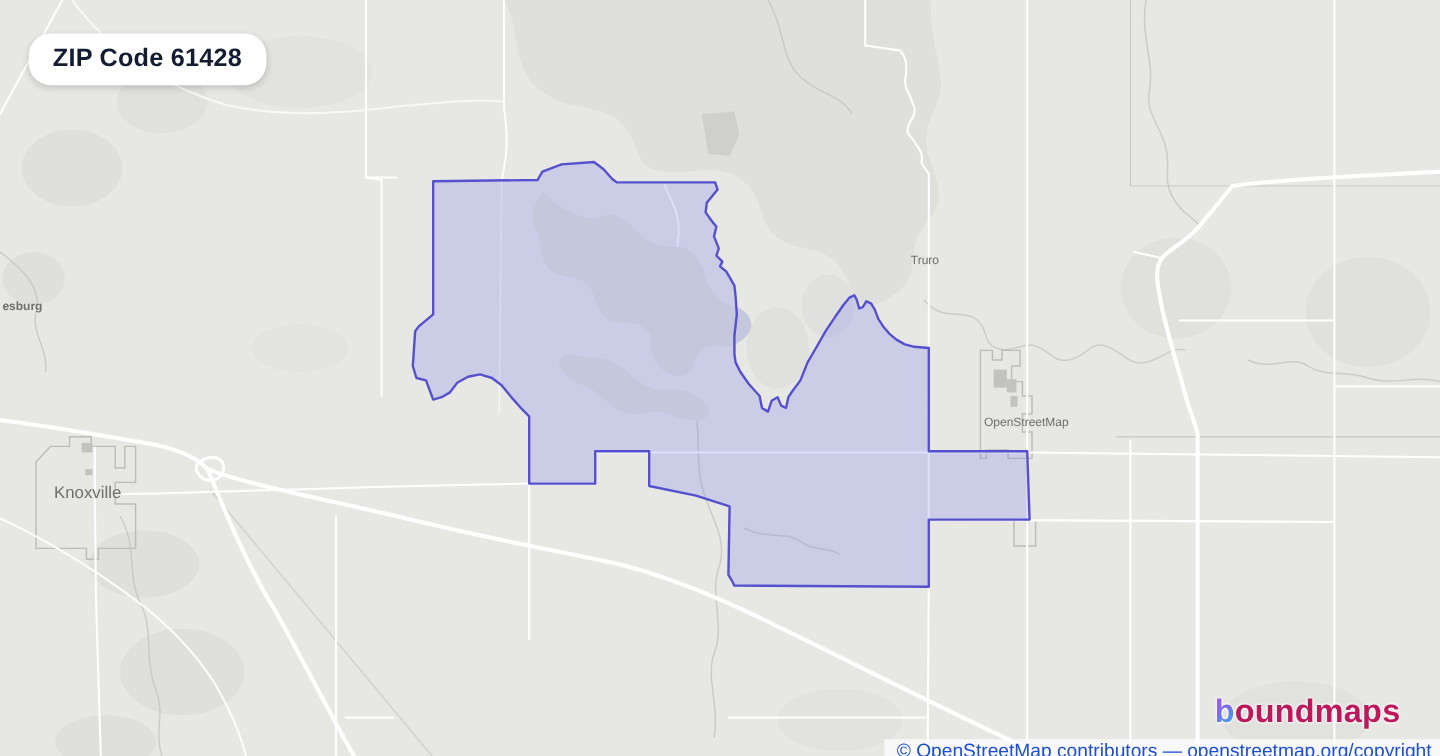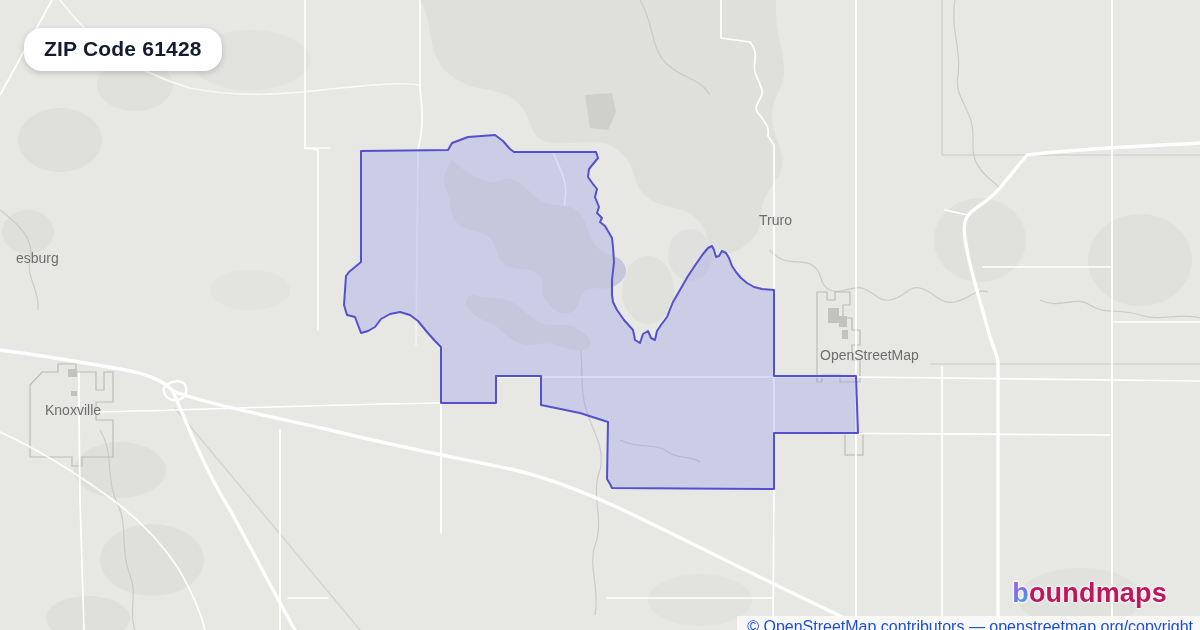--- a/index.html
+++ b/index.html
@@ -21,21 +21,21 @@
     box-shadow:0 2px 6px rgba(0,0,0,.18);
   }
   .badge span{
     font-size:21px;font-weight:700;color:#131c30;letter-spacing:.2px;
   }
 
   
   .place{
     position:absolute;
     color:#6e6e6e;
-    font-size:14px;
+    font-size:10px;
     text-shadow:0 0 2px #e7e7e4,0 0 2px #e7e7e4;
     white-space:nowrap;
   }
   .place.big{font-size:14px;}
 
   
   .logo{
     position:absolute;right:33px;bottom:23px;
     font-size:27px;font-weight:700;letter-spacing:.2px;
     filter:drop-shadow(0 0 1px #fff) drop-shadow(0 0 1px #fff);
@@ -189,21 +189,21 @@
          L712,246 L714,250 L716,257 L719,256 L722,251 L726,253 L729,258 L732,266 L736,272
          L741,278 L747,283 L754,287 L762,289 L774,290
          L774,376 L856,376 L858,433 L774,433 L774,489
          L612,488 L610,484 L607,479 L608,422
          L580,413 L541,405 L541,376 L496,376 L496,403 L441,403
          L441,347 L435,341 L427,332 L418,321 L410,315 L400,312 L390,314 L381,319 L375,327
          L368,331 L361,333 L355,317 L347,315 L344,305
          L346,276 L349,272 L361,262 Z" fill="none" stroke="#5551ce" stroke-width="2" stroke-linejoin="round"></path>
   </svg>
 
-  <div class="place" style="left:16px;top:250px;">esburg</div>
+  <div class="place" style="left:2px;top:250px;font-weight:bold;">esburg</div>
   <div class="place big" style="left:45px;top:402px;">Knoxville</div>
   <div class="place" style="left:759px;top:212px;">Truro</div>
   <div class="place" style="left:820px;top:347px;">OpenStreetMap</div>
 
   <div class="badge">
     <span>ZIP Code 61428</span>
   </div>
 
   <div class="logo">
     <span class="b">b</span><span class="rest">oundmaps</span>

